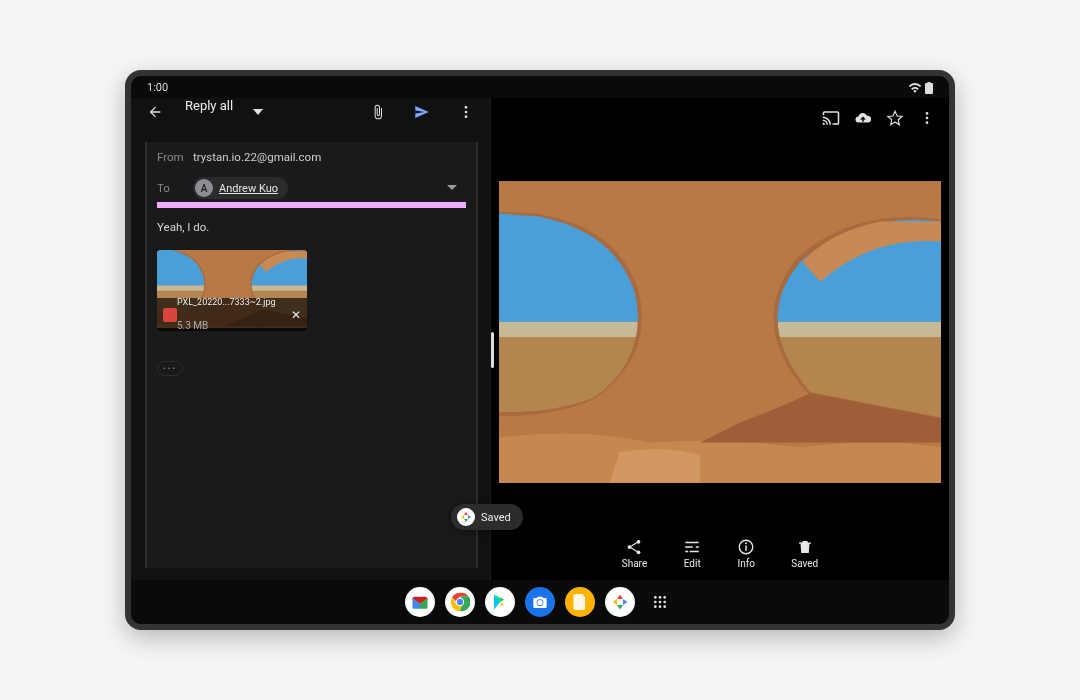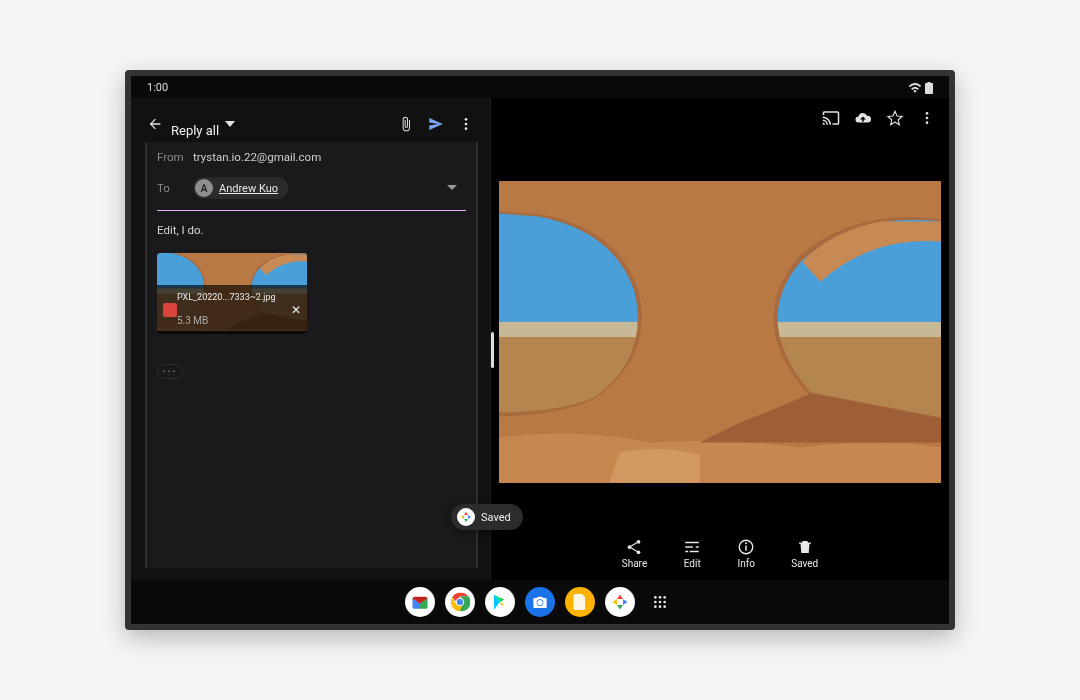--- a/index.html
+++ b/index.html
@@ -8,21 +8,21 @@
     display: flex;
     align-items: center;
     justify-content: center;
     height: 700px;
     width: 1080px;
   }
   .tablet {
     width: 830px;
     height: 560px;
     background: #0a0a0a;
-    border-radius: 4px;
+    border-radius: 16px;
     border: 6px solid #333;
     box-shadow: 0 8px 24px rgba(0,0,0,0.25);
     display: flex;
     flex-direction: column;
     overflow: hidden;
     color: #e6e6e6;
     position: relative;
   }
   .status-bar {
     height: 22px;
@@ -43,23 +43,23 @@
   .left {
     width: 360px;
     display: flex;
     flex-direction: column;
     border-right: 1px solid #1d1d1d;
     background: #111;
   }
   .compose-toolbar {
     height: 40px;
     display: flex;
-    align-items: flex-end;
+    align-items: flex-start;
     padding: 0 10px;
-    gap: 2px;
+    gap: 16px;
   }
   .icon-btn {
     width: 28px; height: 28px;
     display: flex; align-items: center; justify-content: center;
     color: #e2e2e2;
     cursor: pointer;
     border-radius: 14px;
   }
   .toolbar-title {
     font-size: 13px;
@@ -79,22 +79,22 @@
     gap: 10px;
     font-size: 11.5px;
     color: #cfcfcf;
     position: relative;
     overflow: hidden;
   }
   .row { display: flex; align-items: center; }
   .row-label { color: #8a8a8a; width: 36px; }
   .from-email { color: #cfcfcf; }
   .to-row {
-    border-bottom: 1px solid #f0abfc;
-    padding-bottom: 8px;
+    border-bottom: 6px solid #f0abfc;
+    padding-bottom: 0;
     position: relative;
   }
   .chip {
     display: flex; align-items: center;
     background: #2b2b2e;
     border-radius: 14px;
     padding: 2px 10px 2px 2px;
     gap: 6px;
   }
   .chip-avatar {
@@ -130,21 +130,21 @@
     width: 150px;
     height: 78px;
   }
   .attach-meta {
     position: absolute;
     left: 0; right: 0; bottom: 0;
     background: rgba(0,0,0,0.65);
     display: flex;
     align-items: center;
     gap: 0;
-    padding: 8px 6px;
+    padding: 0 6px;
     font-size: 9px;
   }
   .attach-icon {
     width: 14px; height: 14px;
     background: #d9453a;
     border-radius: 2px;
   }
   .attach-text { flex: 1; line-height: 1.1; }
   .attach-name { color: #eee; font-size: 9px; }
   .attach-size { color: #aaa; font-size: 10px; margin-top: 12px; }
@@ -327,21 +327,21 @@
           <div class="chip">
             <div class="chip-avatar">A</div>
             <span class="chip-name">Andrew Kuo</span>
           </div>
           <div class="chevron-down icon-btn">
             <svg width="12" height="12" viewBox="0 0 12 8">
                 <path fill="currentColor" d="M1 1l5 5 5-5"></path>
               </svg>
           </div>
         </div>
-        <div class="body-text">Edit, I do.</div>
+        <div class="body-text">Yeah, I do.</div>
 
         <div class="attachment">
           <svg class="attach-thumb" viewBox="0 0 440 300" preserveAspectRatio="xMidYMid slice">
             <use href="#arch-photo"></use>
           </svg>
           <div class="attach-meta">
             <div class="attach-icon"></div>
             <div class="attach-text">
               <div class="attach-name">PXL_20220...7333~2.jpg</div>
               <div class="attach-size">5.3 MB</div>

